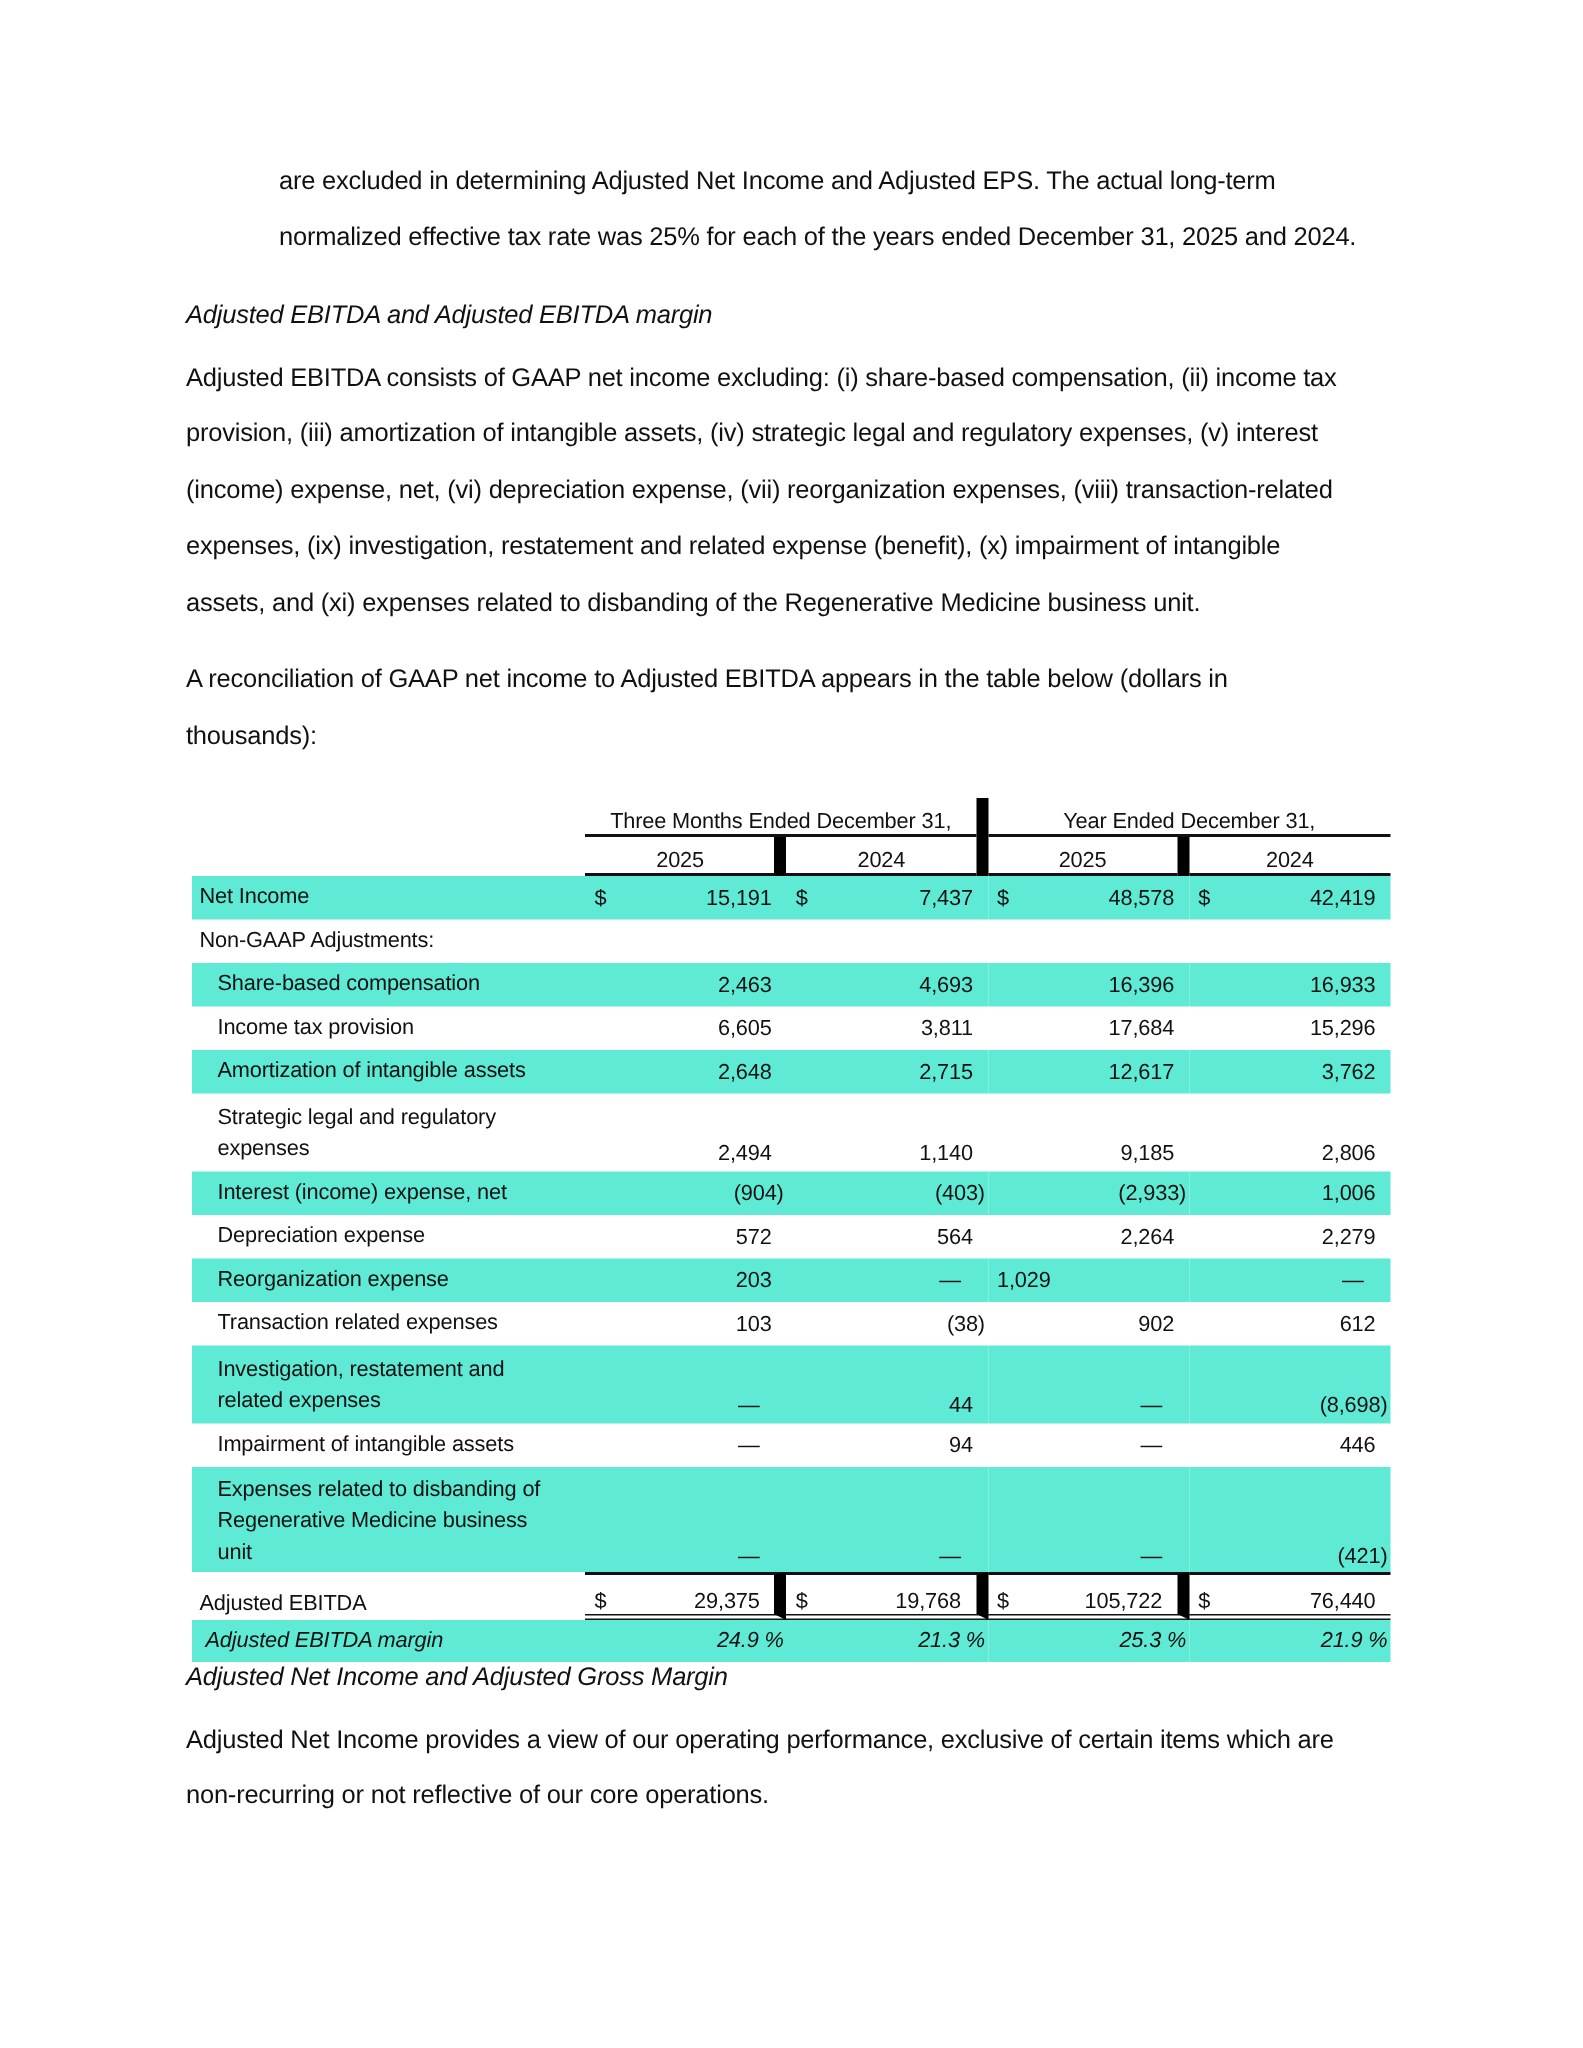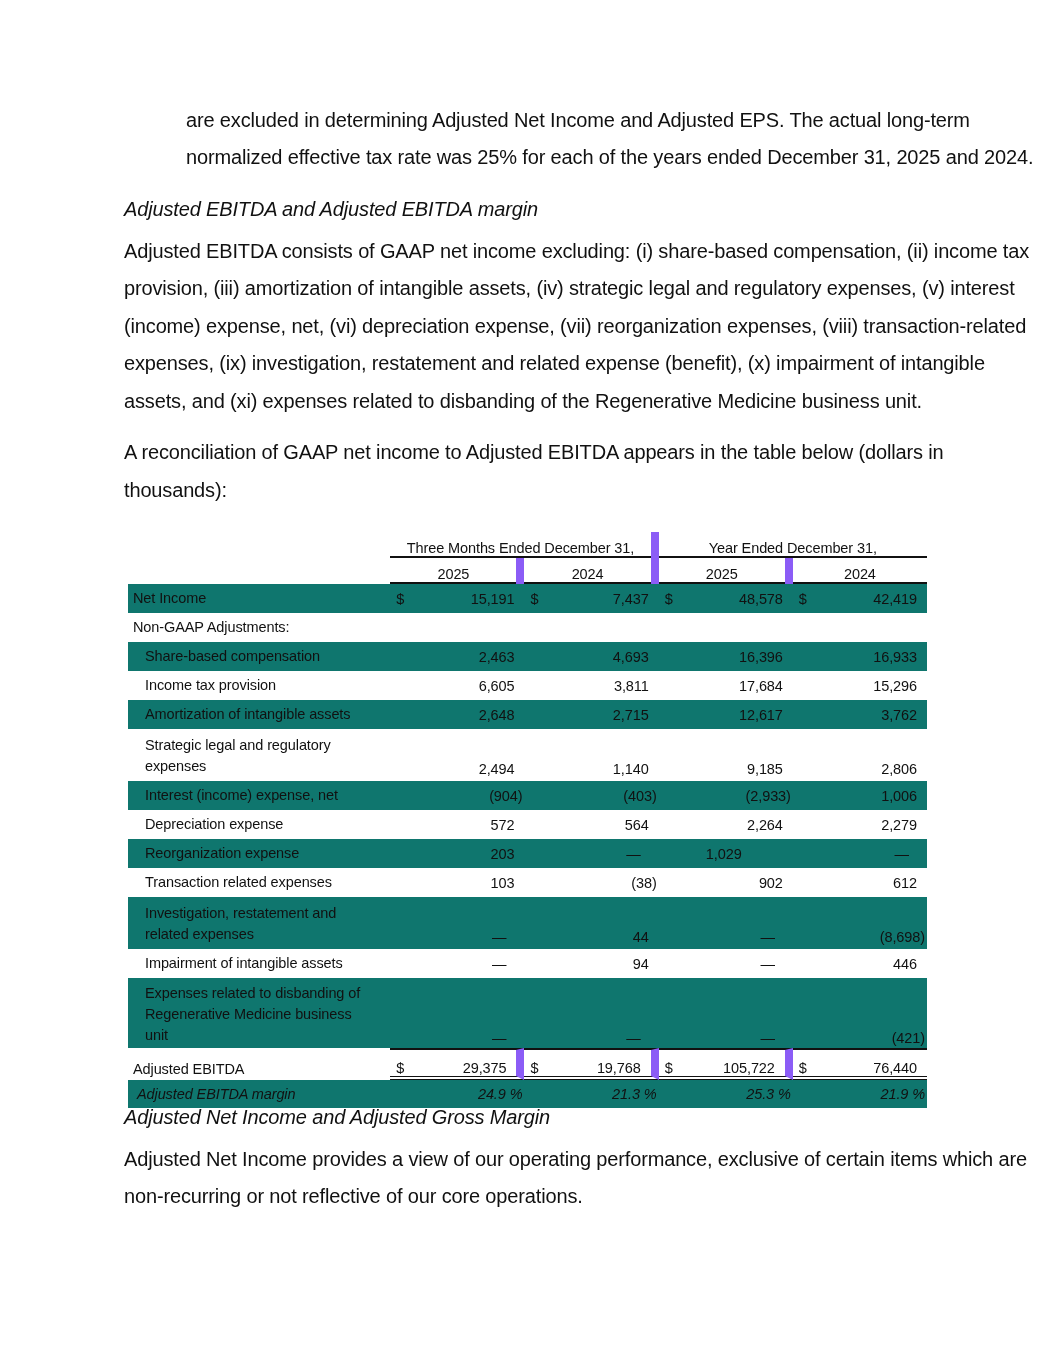--- a/index.html
+++ b/index.html
@@ -1,42 +1,42 @@
 <!DOCTYPE html>
 <html><head>
 <meta charset="utf-8">
 <style>
   html, body { margin: 0; padding: 0; background: #ffffff; }
   body {
     width: 1055px; height: 1365px; position: relative; overflow: hidden;
     font-family: "Liberation Sans", sans-serif; color: #111111;
   }
-  .p { position: absolute; font-size: 20px; line-height: 37.5px; margin: 0; white-space: nowrap; letter-spacing: -0.15px; }
+  .p { position: absolute; font-size: 17px; line-height: 37.5px; margin: 0; white-space: nowrap; letter-spacing: -0.15px; }
   .ital { font-style: italic; }
   table.recon {
     position: absolute; left: 128px; top: 532px; width: 799px;
     border-collapse: separate; border-spacing: 0; font-size: 14.5px; letter-spacing: -0.1px;
   }
   table.recon td { padding: 0; vertical-align: bottom; }
   col.c-label { width: 262px; }
   col.c-num { width: 134px; }
   .hdr1 td { height: 26px; }
   .hdr2 td { height: 26px; }
   .grp { text-align: center; border-bottom: 2px solid #111; }
   .yr { text-align: center; border-bottom: 2px solid #111; }
   .num-wrap { display: flex; justify-content: space-between; padding: 0 10px 0 6px; }
   .num-wrap.pct { padding-right: 2px; }
   tr.row td { height: 29px; vertical-align: middle; }
   tr.row.tall td { height: 48px; vertical-align: bottom; padding-bottom: 4px; margin-top: 44px; }
   tr.row.xtall td { height: 68px; vertical-align: bottom; padding-bottom: 2px; }
-  tr.shade td { background: #0f766e; }
+  tr.shade td { background: #5eead4; }
   .lbl { padding-left: 5px !important; line-height: 21px; }
   .lbl.ind { padding-left: 17px !important; }
   .v { text-align: right; }
-  .sep { border-right: 8px solid #8b5cf6; }
+  .sep { border-right: 8px solid #000000; }
   tr.total td.n { border-top: 2px solid #111; border-bottom: 4px double #111; }
   tr.total td { height: 26px; }
   tr.margin td { height: 28px; font-style: italic; }
 </style>
 </head>
 <body>
 
 <p class="p" style="left:186px; top:102px;">are excluded in determining Adjusted Net Income and Adjusted EPS. The actual long-term</p>
 <p class="p" style="left:186px; top:139px;">normalized effective tax rate was 25% for each of the years ended December 31, 2025 and 2024.</p>
 
@@ -270,21 +270,21 @@
           <div class="num-wrap" style="justify-content: flex-end;">
             <span>203</span>
           </div>
         </td>
         <td>
           <div class="num-wrap" style="justify-content: flex-end; padding-right: 18px;">
             <span>—</span>
           </div>
         </td>
         <td>
-          <div class="num-wrap" style="justify-content: center;">
+          <div class="num-wrap" style="justify-content: flex-start;">
             <span>1,029</span>
           </div>
         </td>
         <td>
           <div class="num-wrap" style="justify-content: flex-end; padding-right: 18px;">
             <span>—</span>
           </div>
         </td>
       </tr>
       <tr class="row">

